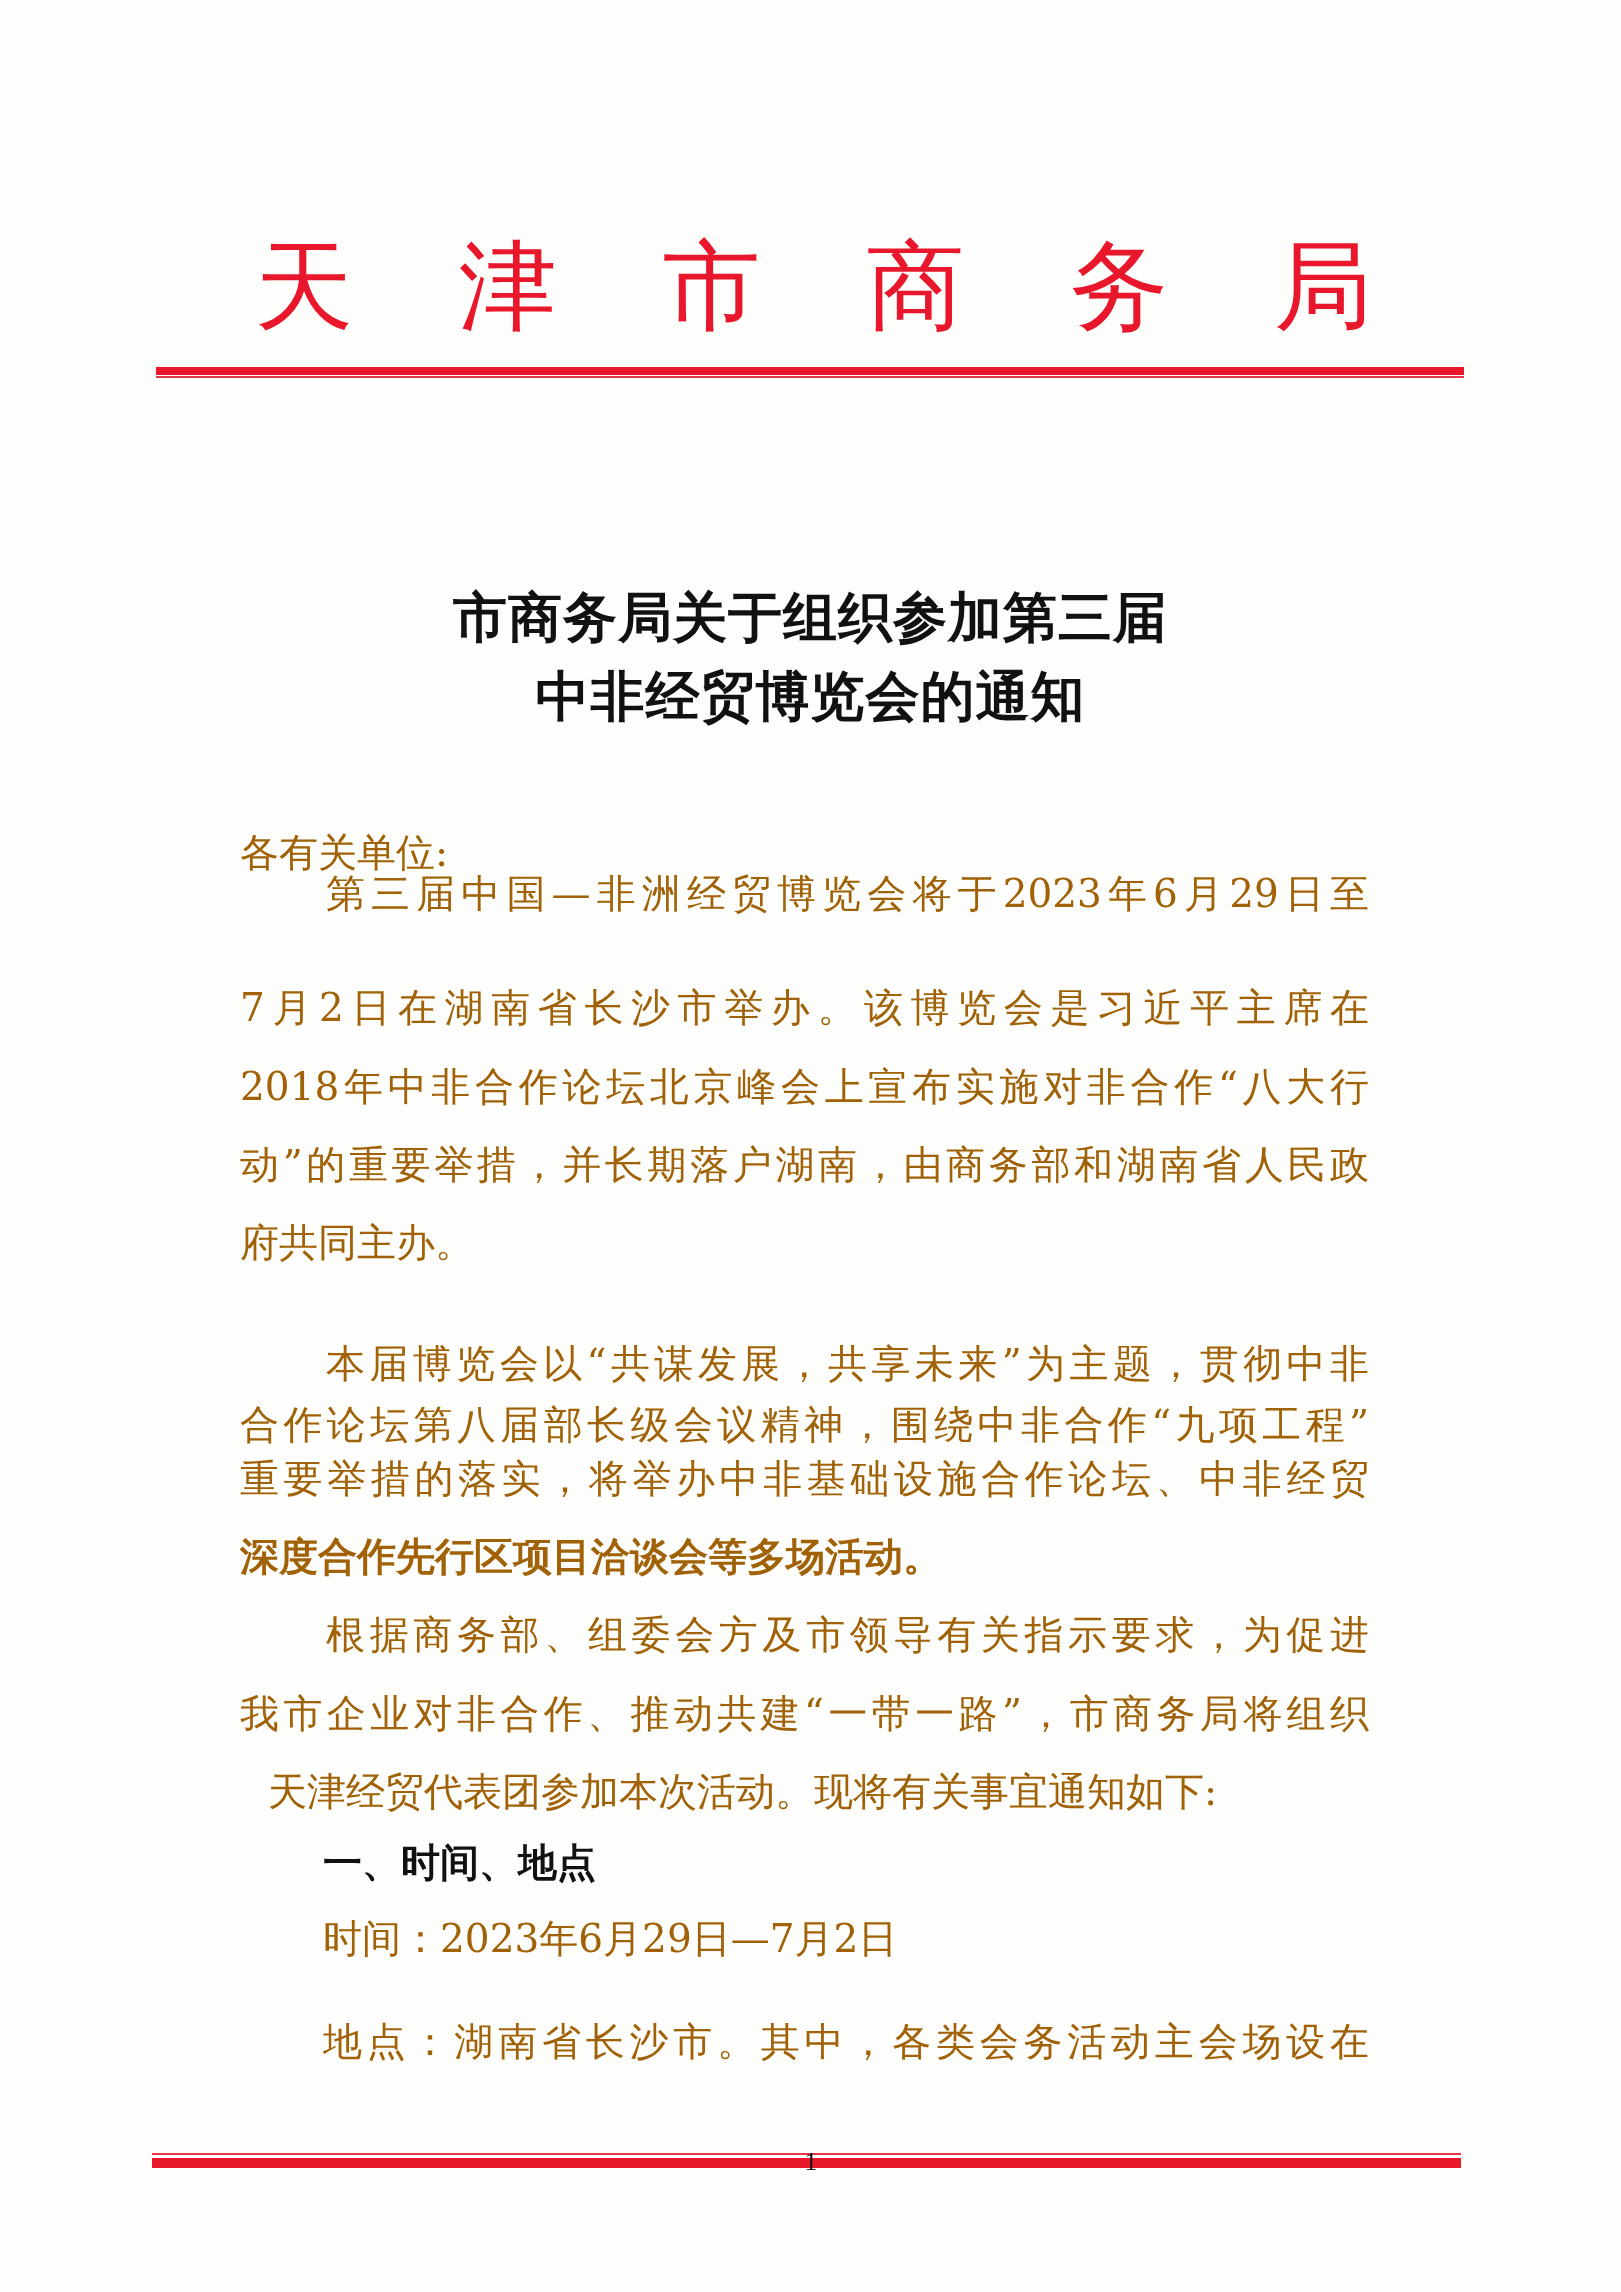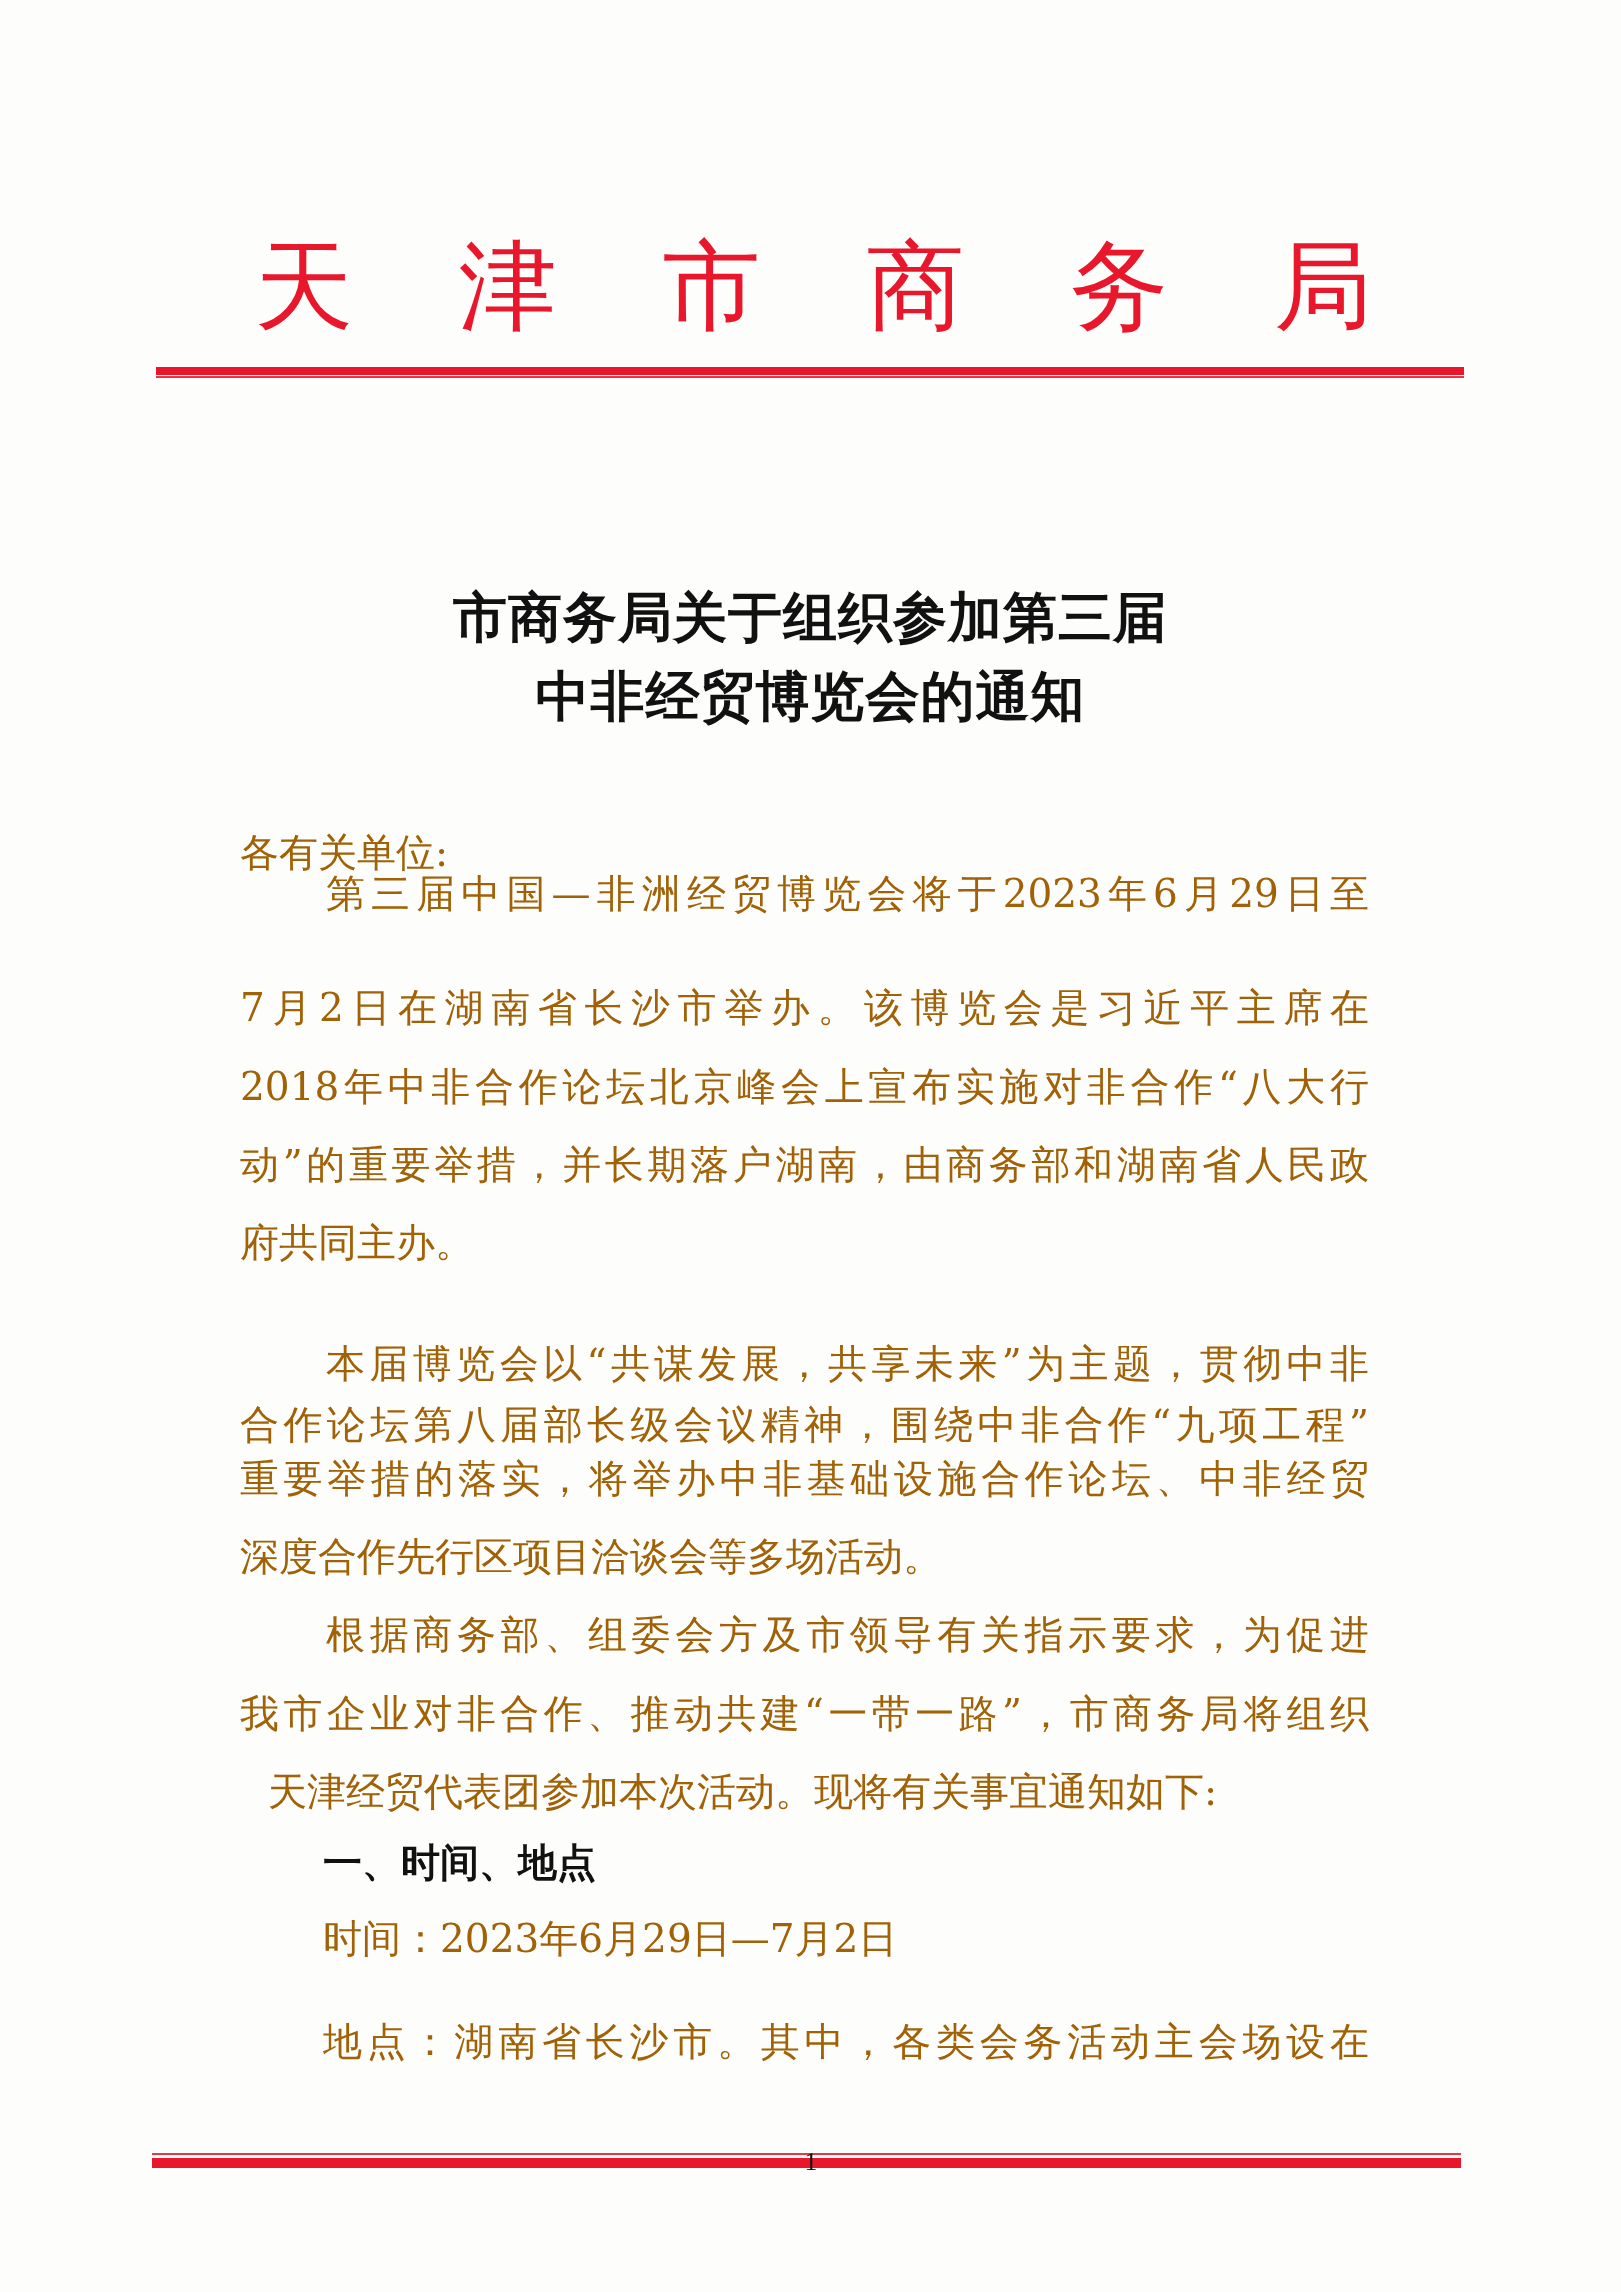--- a/index.html
+++ b/index.html
@@ -68,21 +68,21 @@
   <div class="body-line" style="left:240px; top:980px; width:1129px;">7月2日在湖南省长沙市举办。该博览会是习近平主席在</div>
   <div class="body-line" style="left:240px; top:1059px; width:1129px;">2018年中非合作论坛北京峰会上宣布实施对非合作“八大行</div>
   <div class="body-line" style="left:240px; top:1137px; width:1129px;">动”的重要举措，并长期落户湖南，由商务部和湖南省人民政</div>
   <div class="body-line left" style="left:240px; top:1215px;">府共同主办。</div>
 </div>
 
 <div>
   <div class="body-line" style="left:326px; top:1294px; width:1043px;margin-top:42px;">本届博览会以“共谋发展，共享未来”为主题，贯彻中非</div>
   <div class="body-line" style="left:240px; top:1372px; width:1129px;margin-top:25px;">合作论坛第八届部长级会议精神，围绕中非合作“九项工程”</div>
   <div class="body-line" style="left:240px; top:1451px; width:1129px;">重要举措的落实，将举办中非基础设施合作论坛、中非经贸</div>
-  <div class="body-line left" style="left:240px; top:1529px;">深度合作先行区项目洽谈会等多场活动。</div>
+  <div class="body-line left" style="left:240px; top:1529px;font-weight:bold;">深度合作先行区项目洽谈会等多场活动。</div>
 </div>
 
 <div>
   <div class="body-line" style="left:326px; top:1607px; width:1043px;">根据商务部、组委会方及市领导有关指示要求，为促进</div>
   <div class="body-line" style="left:240px; top:1686px; width:1129px;">我市企业对非合作、推动共建“一带一路”，市商务局将组织</div>
   <div class="body-line left" style="left:256px; top:1764px;margin-left:12px;">天津经贸代表团参加本次活动。现将有关事宜通知如下:</div>
 </div>
 
 <div class="heading" style="left:323px; top:1835px;">一、时间、地点</div>
 <div class="body-line left" style="left:323px; top:1911px;">时间：2023年6月29日—7月2日</div>

